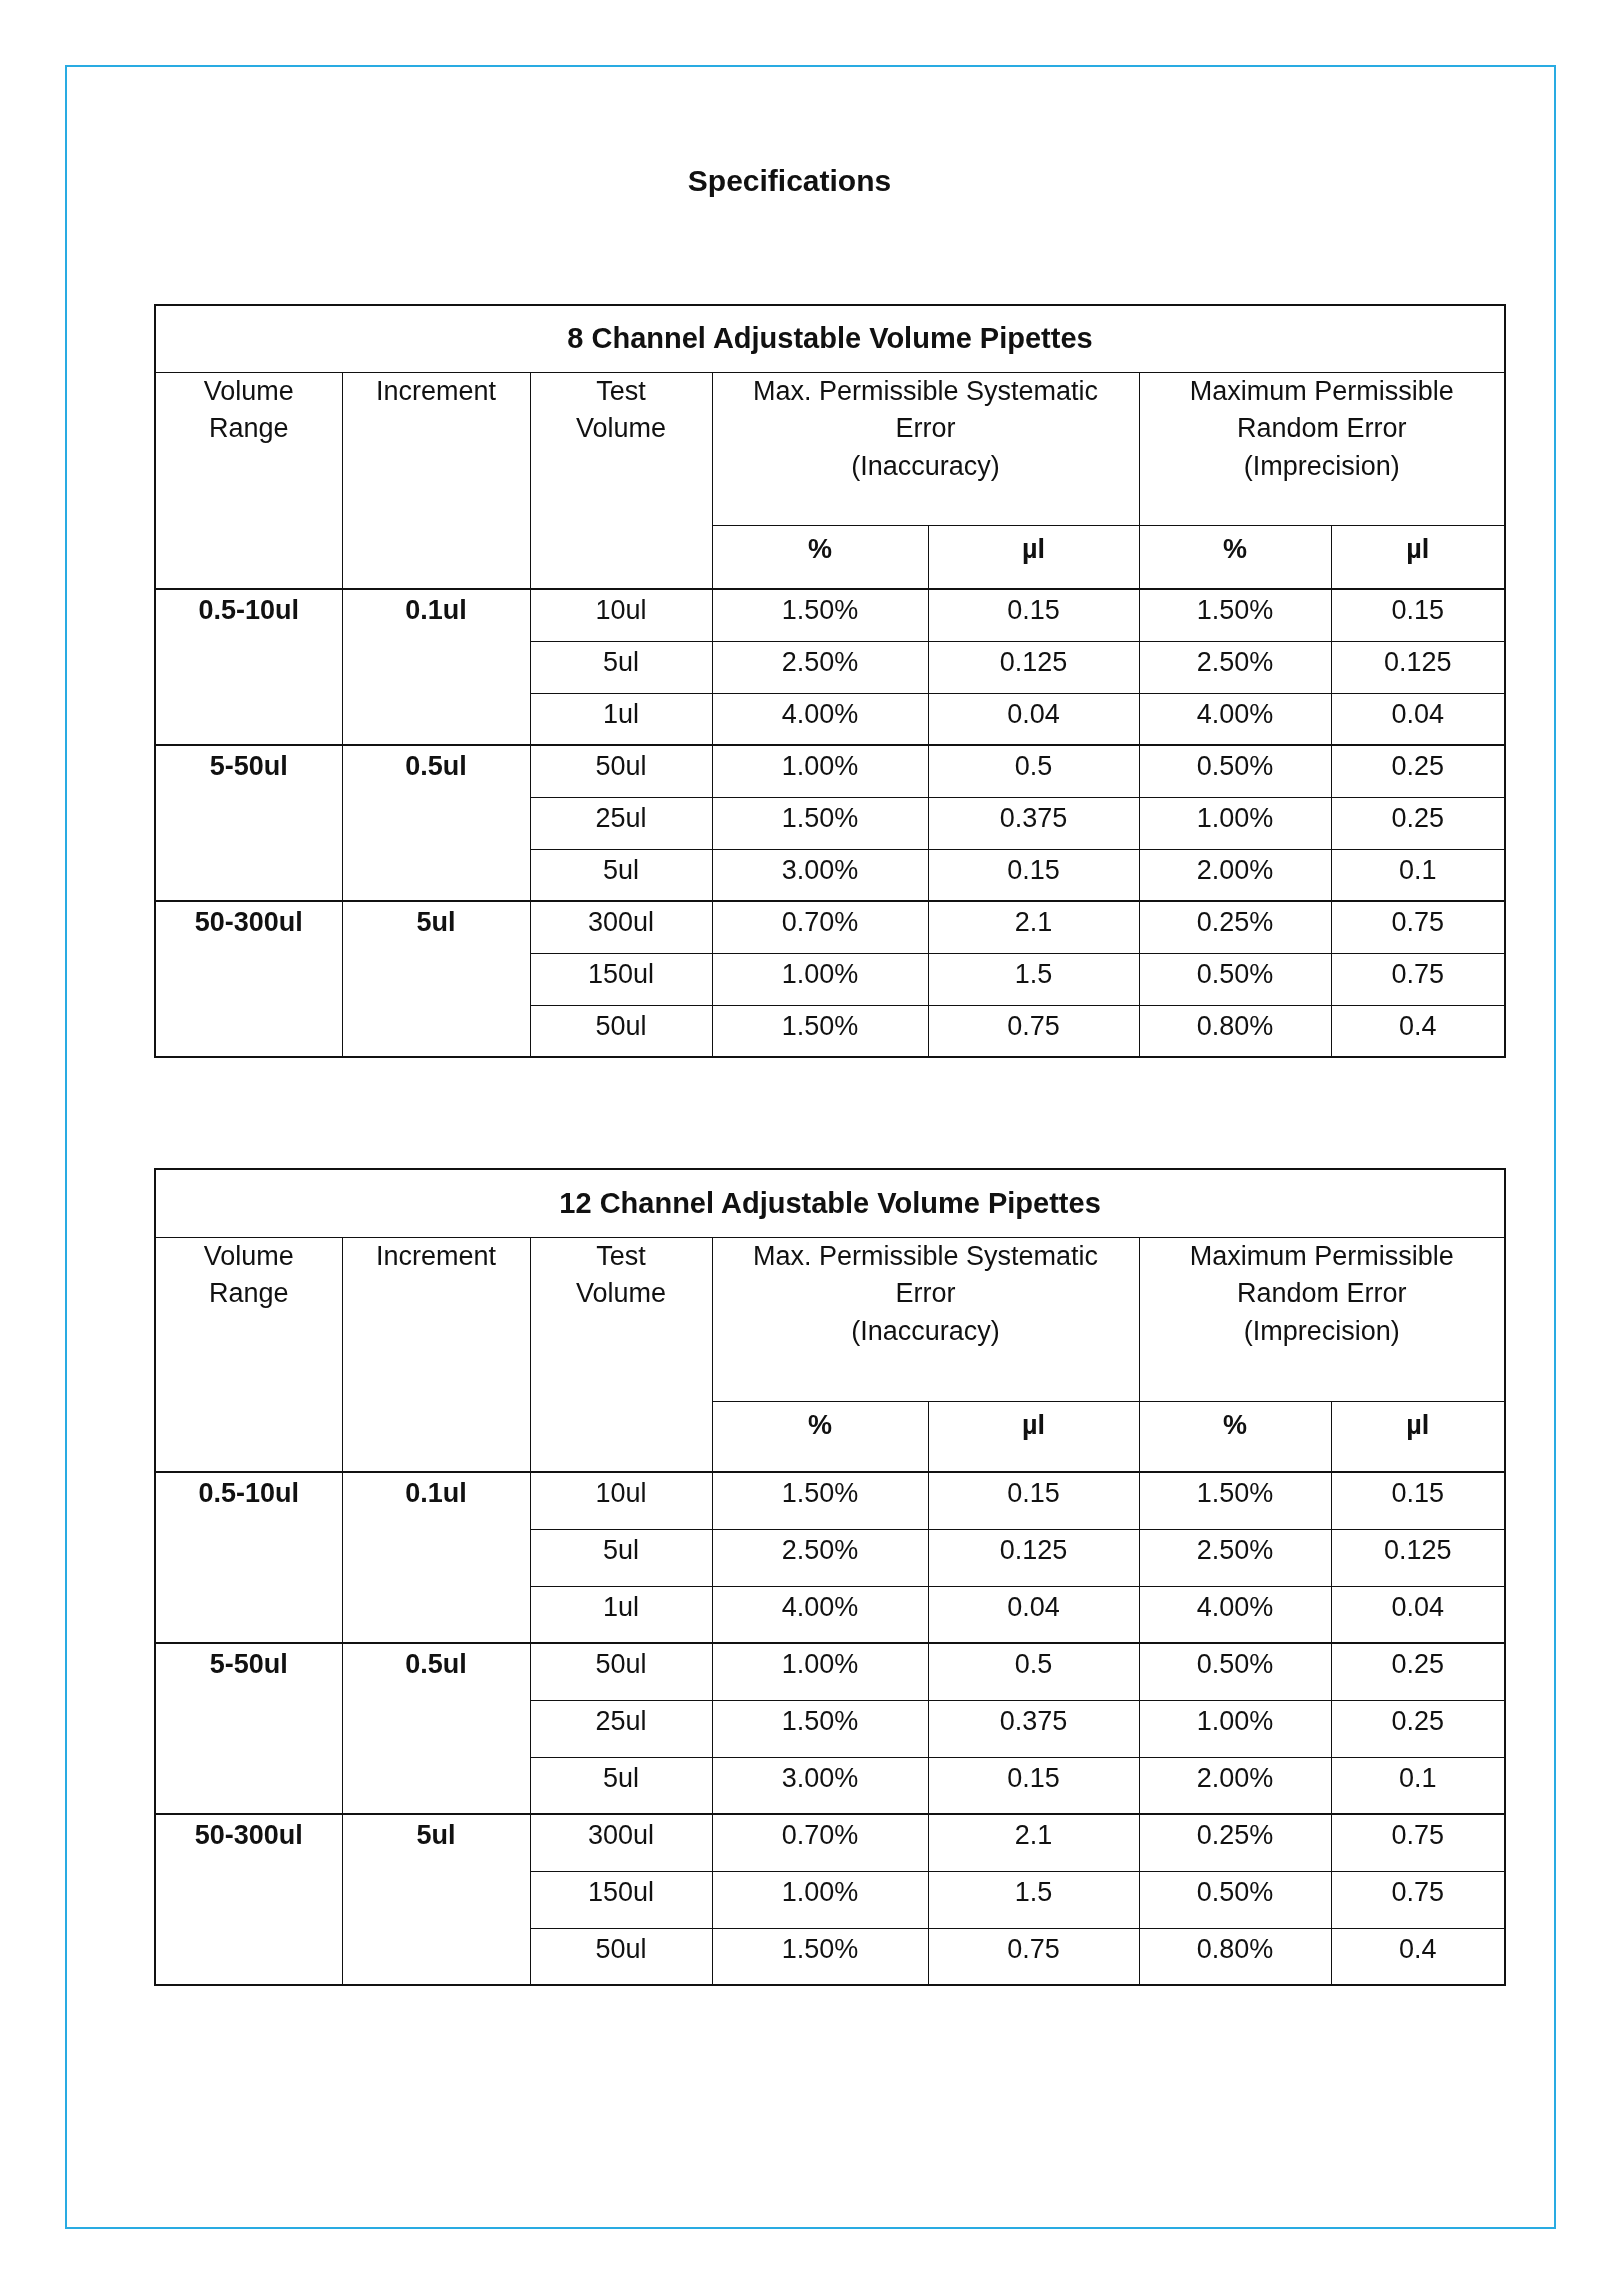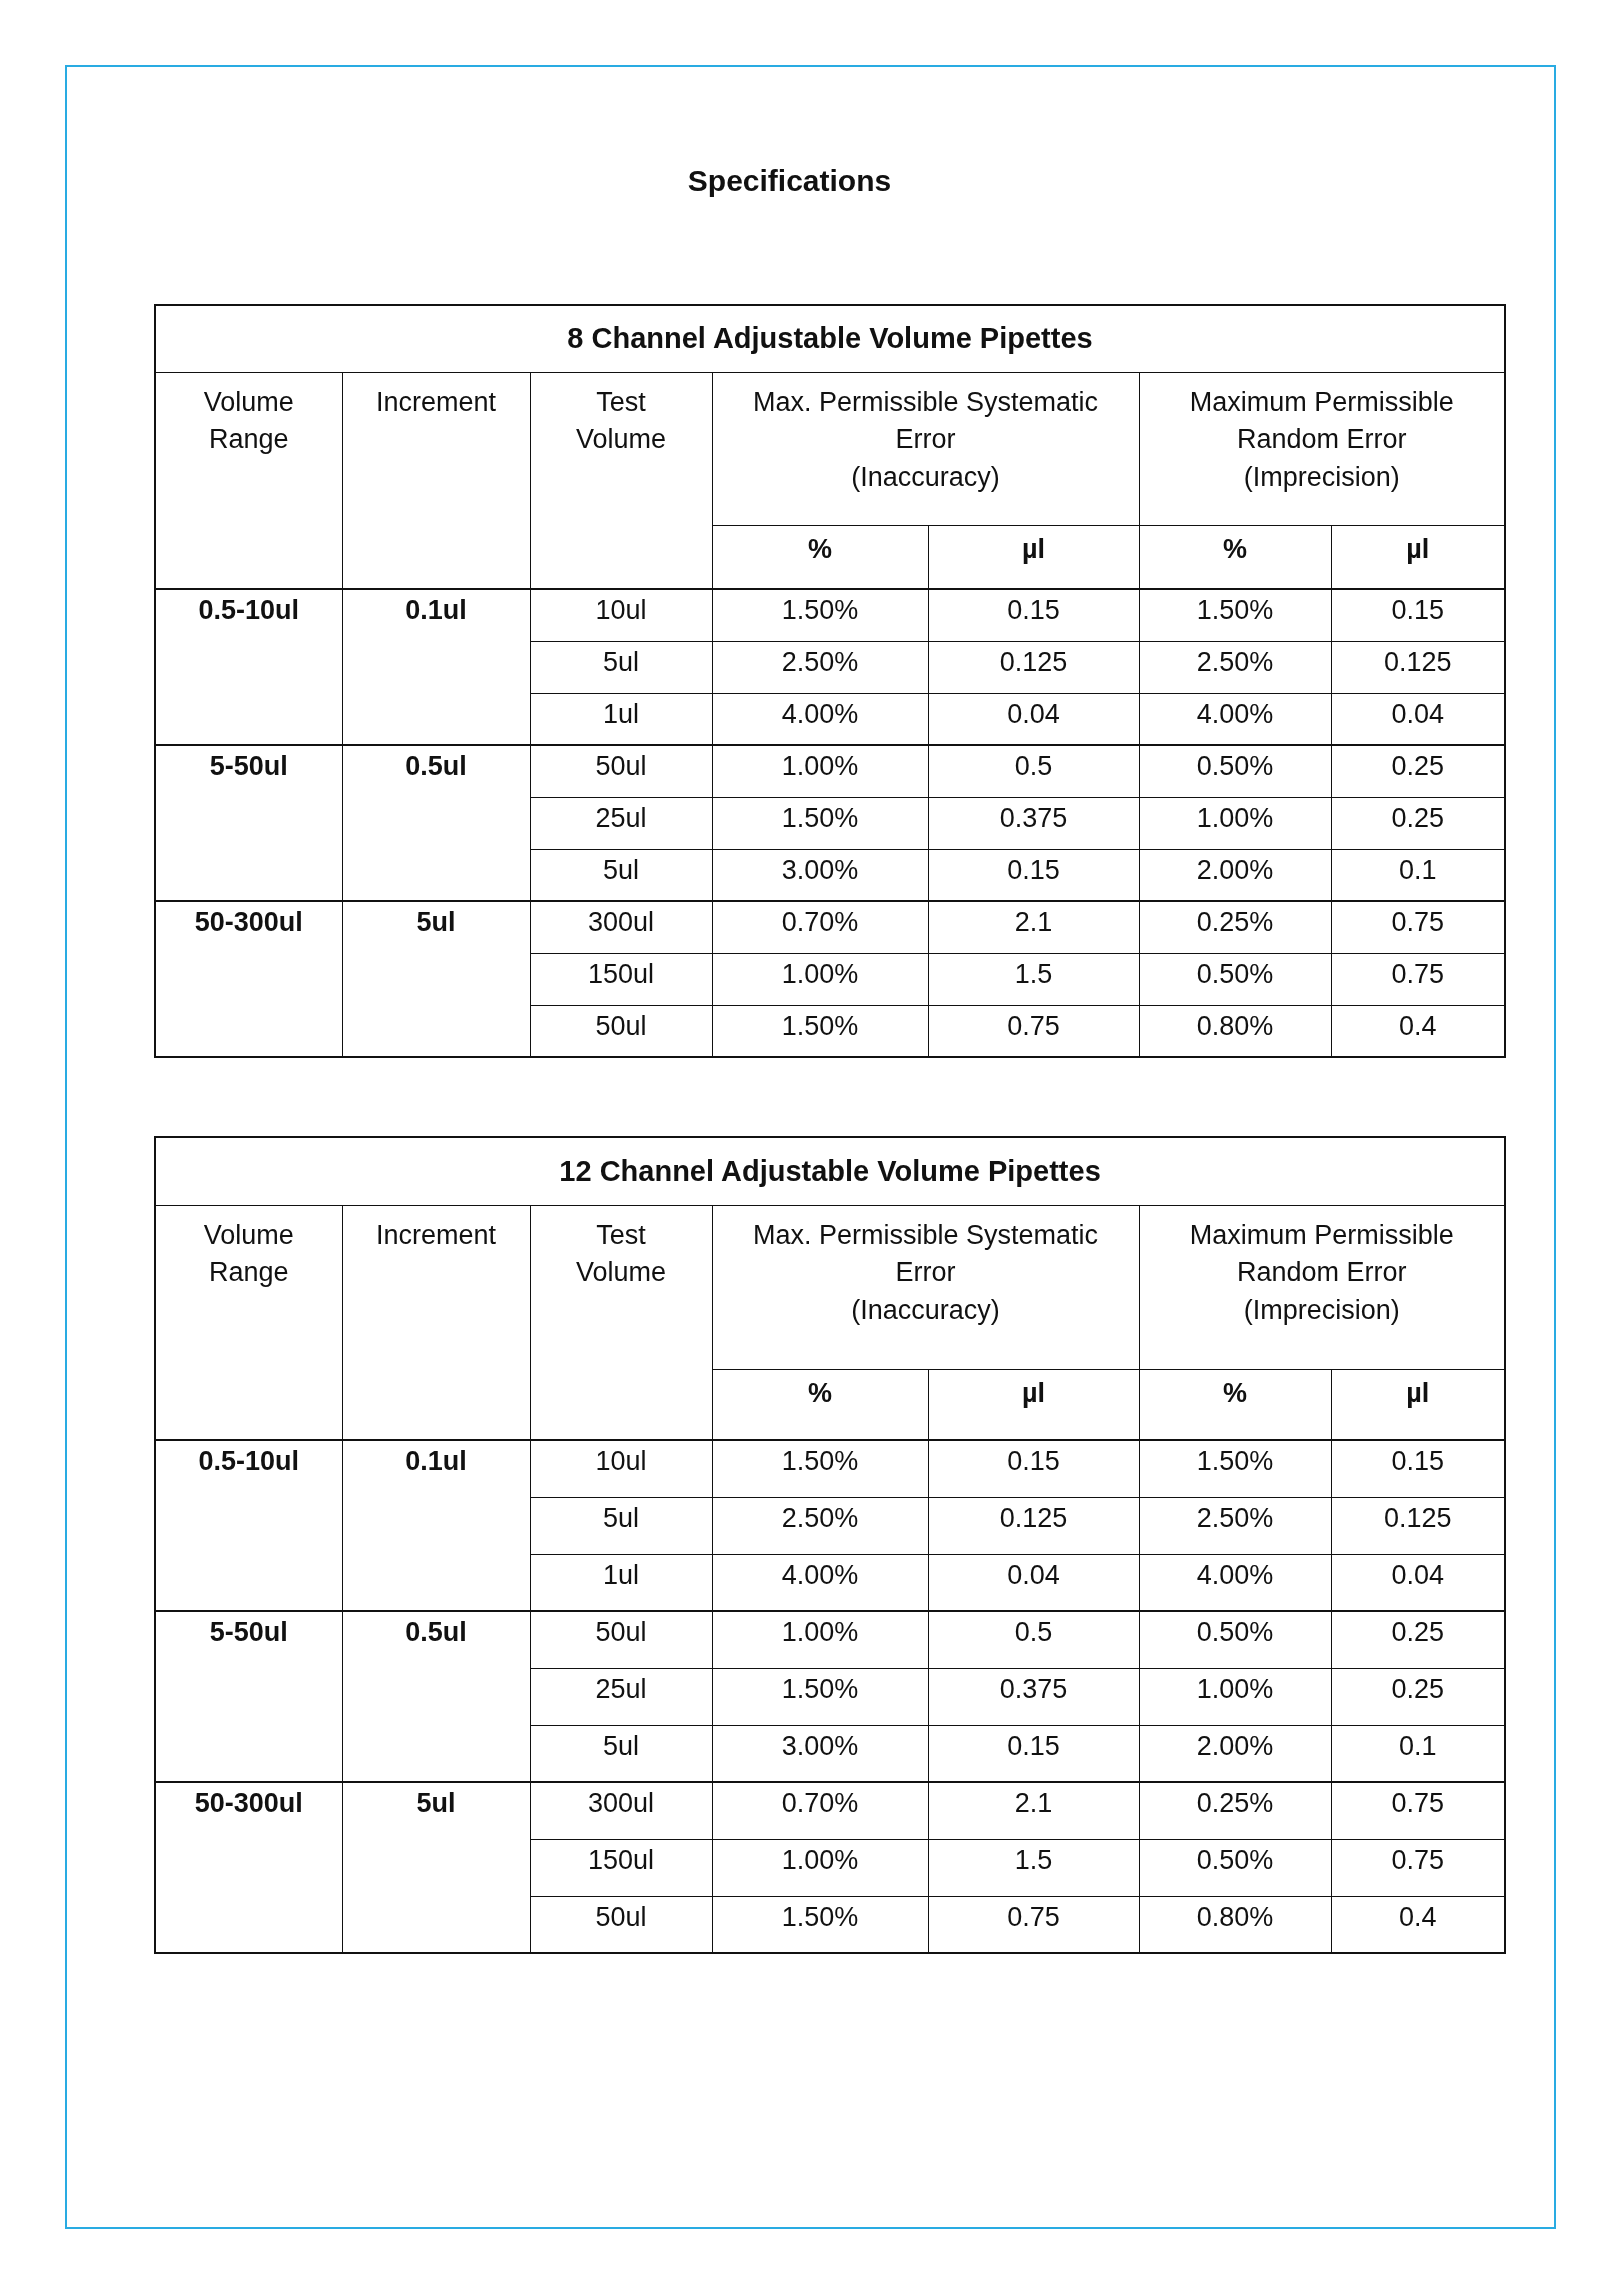--- a/index.html
+++ b/index.html
@@ -29,21 +29,21 @@
   }
   table.spec {
     position: absolute;
     left: 154px;
     width: 1350px;
     table-layout: fixed;
     border-collapse: collapse;
     border: 2.5px solid #111111;
   }
   #table1 { top: 304px; border-radius: 9px; }
-  #table2 { top: 1136px; }
+  #table2 { top: 1168px; }
   table.spec td {
     border: 1.7px solid #111111;
     vertical-align: top;
     text-align: center;
     font-size: 27px;
     line-height: 1.28;
     padding: 3.3px 5px 0 5px;
     box-sizing: border-box;
     overflow: hidden;
   }
@@ -52,21 +52,21 @@
     font-weight: bold;
     vertical-align: middle;
     padding: 0;
     border-bottom: 1.7px solid #111111;
   }
   #table1 tr.title-row  { height: 67px; }
   #table2 tr.title-row  { height: 68px; }
   tr.hdr-row td {
     white-space: pre-line;
     line-height: 1.4;
-    padding-top: 11px;
+    padding-top: 0;
   }
   #table1 tr.hdr-row    { height: 153px; }
   #table2 tr.hdr-row    { height: 164px; }
   tr.sub-row td { font-weight: bold; padding-top: 6.7px; }
   #table1 tr.sub-row    { height: 64px; }
   #table2 tr.sub-row    { height: 71px; }
   #table1 tr.data-row   { height: 52px; }
   #table2 tr.data-row   { height: 57px; }
   tr.group-start td { border-top: 2.5px solid #111111; }
   td.b { font-weight: bold; }

